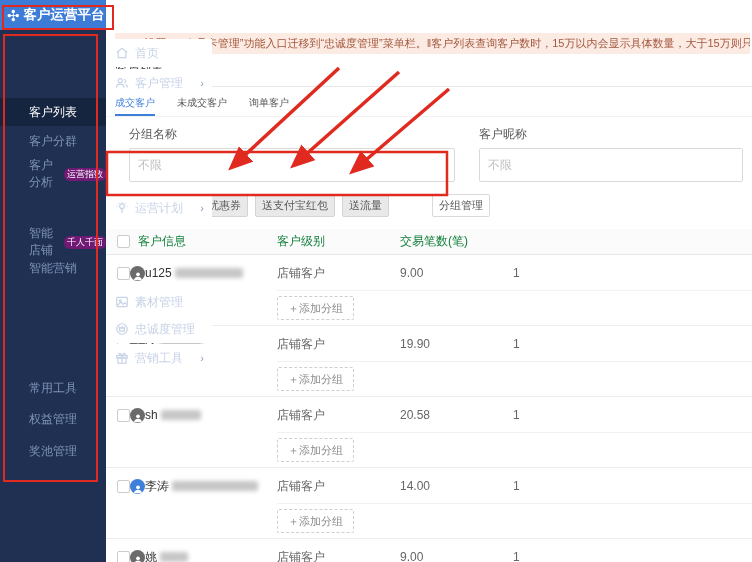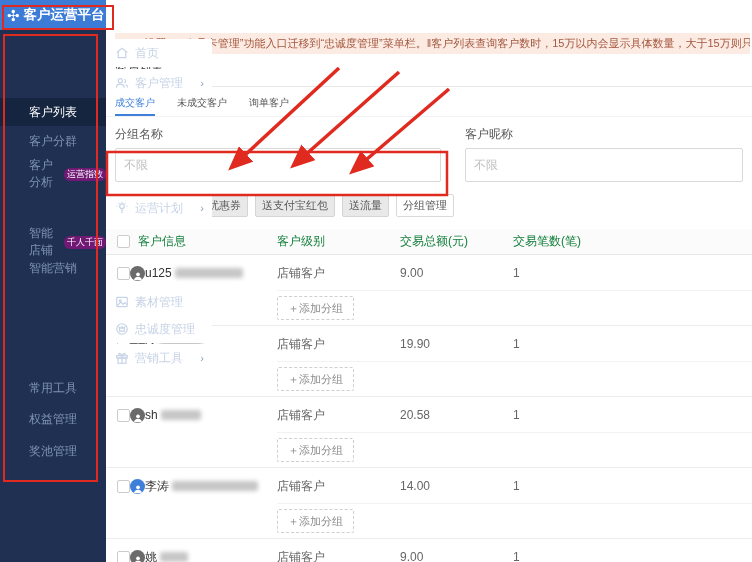--- a/index.html
+++ b/index.html
@@ -29,33 +29,33 @@
   .main { position:absolute; left:106px; top:0; right:0; bottom:0; background:#fff; }
   .notice { margin:33px 2px 0 9px; height:21px; line-height:21px; background:#fcebe2;
     color:#a3573f; font-size:11px; padding:0 8px; white-space:nowrap; overflow:hidden; }
   .crumb-wrap { margin-top:7px; padding:0 0 7px 9px; border-bottom:1px solid #e8e8e8; }
   .crumb { font-size:12px; color:#333; line-height:14px; }
 
   .tabs { display:flex; gap:22px; padding:9px 0 0 9px; border-bottom:1px solid #f2f2f2; }
   .tab { font-size:10px; color:#555; padding-bottom:4px; cursor:pointer;font-family:Liberation Serif, serif; }
   .tab.active { color:#3d7fd9; border-bottom:2px solid #3d7fd9; }
 
-  .filters { display:flex; gap:24px; padding:9px 9px 0 9px; }
+  .filters { display:flex; gap:24px; padding:9px 9px 0 9px;margin-left:14px; }
   .f-col1 { width:326px; }
   .f-col2 { flex:1; }
   .f-label { display:block; font-size:12px; color:#595959; margin-bottom:5px; }
   .f-input { width:100%; height:26px; border:1px solid #d9d9d9; border-radius:2px;
     padding:16px 8px; font-size:12px; color:#333; outline:none; }
   .f-input::placeholder { color:#c0c0c0; }
 
   .btnrow { display:flex; gap:7px; padding:12px 0 0 19px; }
   .btn { height:23px; padding:0 6px; font-size:11px; border-radius:2px; cursor:pointer;
     font-family:inherit; }
   .btn.gray { background:#e9e9e9; border:1px solid #d4d4d4; color:#595959; }
-  .btn.white { background:#fff; border:1px solid #d9d9d9; color:#595959; }
+  .btn.white { background:#fff; border:1px solid #d9d9d9; color:#595959;margin-left:36px; }
 
   
   .table { margin-top:12px; }
   .thead, .trow { display:grid; grid-template-columns:160px 123px 113px 1fr;
     padding-left:11px; align-items:center; }
   .thead { height:26px; background:#fbfbfb; border-bottom:1px solid #e8e8e8;
     font-size:12px; color:#15803d; }
   .thead .hcell1 { display:flex; align-items:center; gap:8px; }
   .trow { height:36px; position:relative; font-size:12px; color:#666; }
   .trow::after { content:''; position:absolute; left:171px; right:0; bottom:0; height:1px; background:#f2f2f2; }
@@ -222,21 +222,20 @@
       <button class="btn white">分组管理</button>
     </div>
 
     <div class="table">
       <div class="thead">
         <div class="hcell1">
           <span class="cb"></span>
           <span>客户信息</span>
         </div>
         <div>客户级别</div>
-        <div>交易总额(元)</div>
         <div>交易笔数(笔)</div>
       </div>
 
       <div class="trow">
         <div class="cell-info">
           <span class="cb"></span>
           <span class="avatar av-gray">
               <svg viewBox="0 0 24 24" width="10" height="10">
                 <circle cx="12" cy="8" r="4.5" fill="#fff"></circle>
                 <path d="M2.5 22c0-5.2 4.3-8.5 9.5-8.5s9.5 3.3 9.5 8.5z" fill="#fff"></path>

